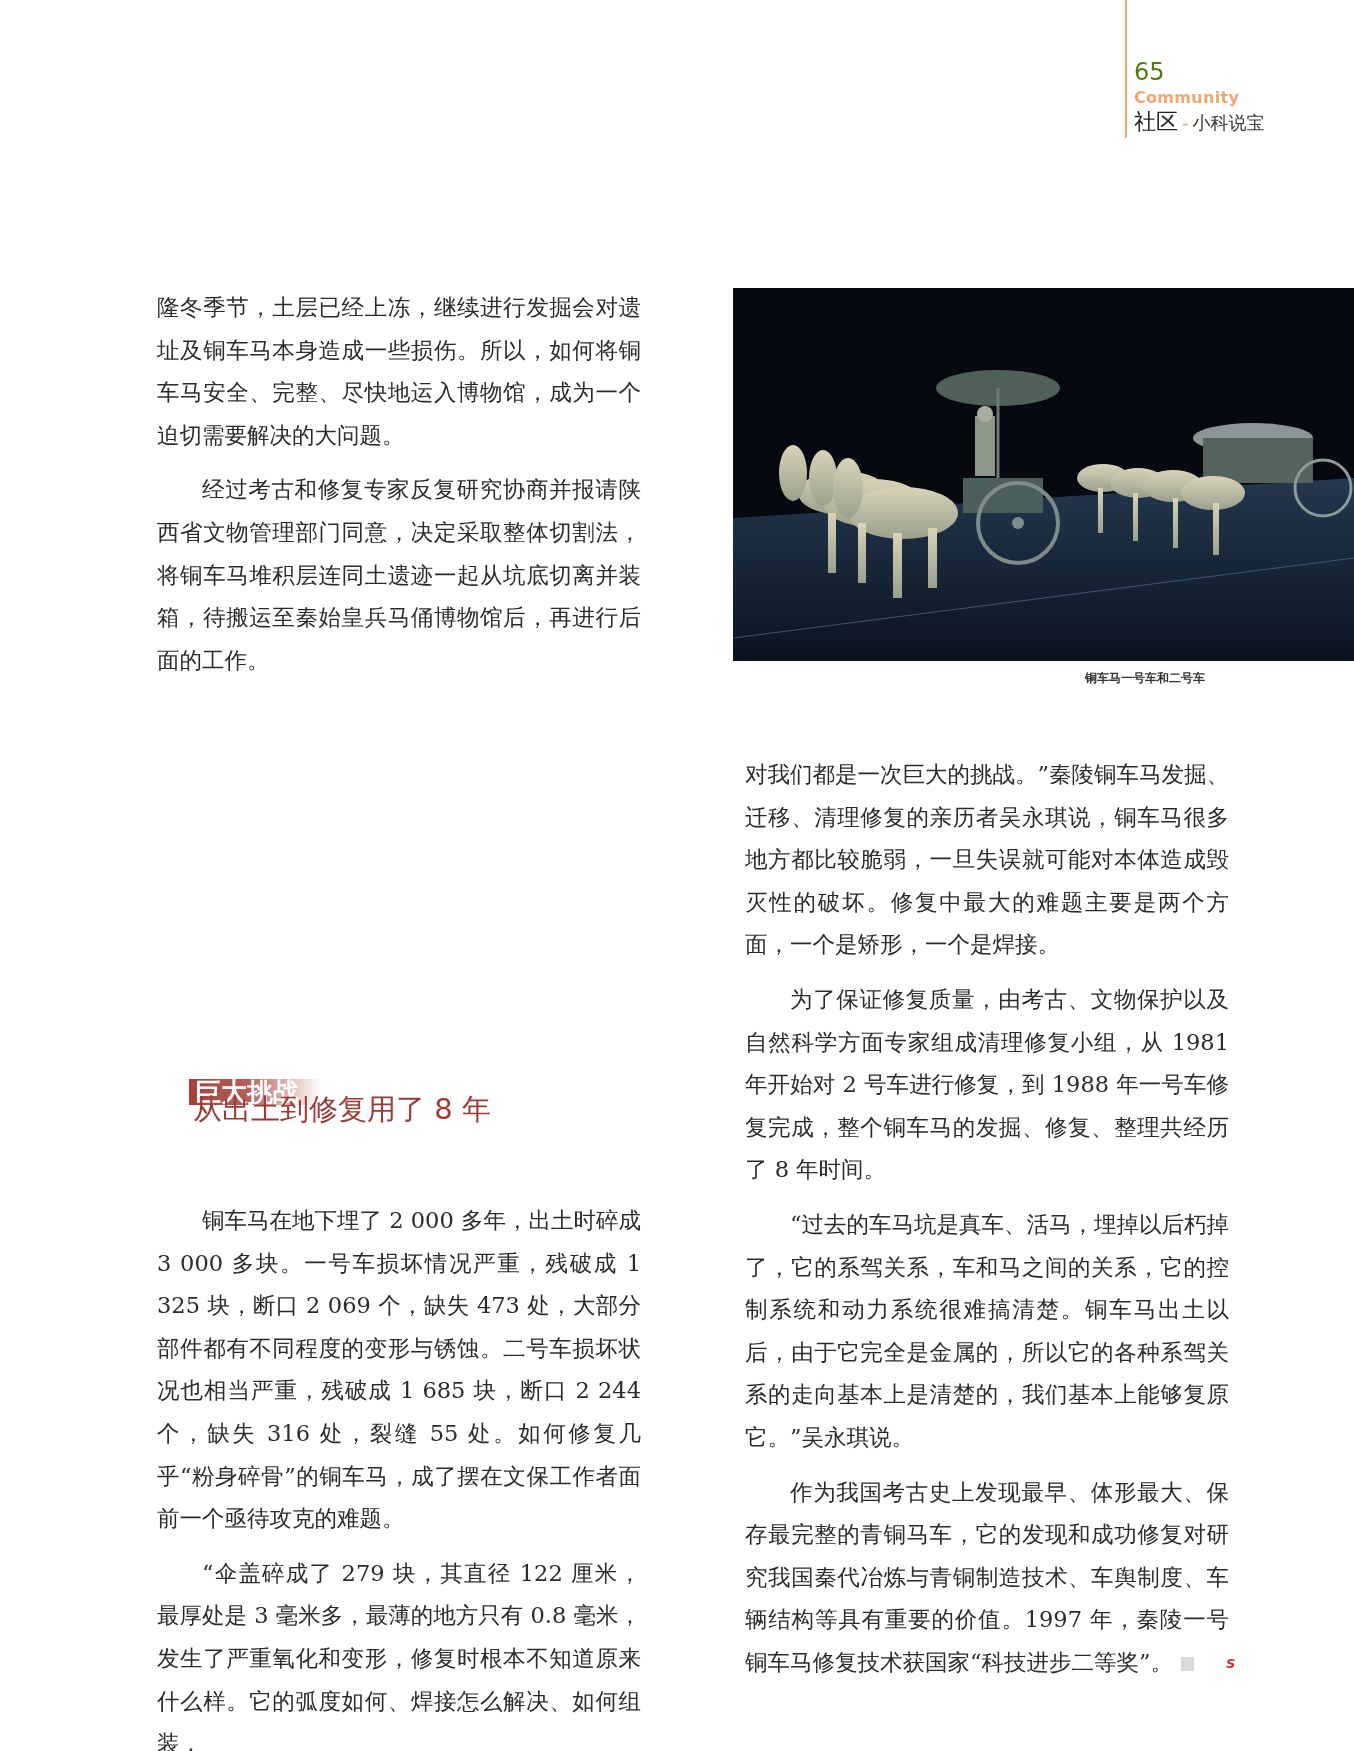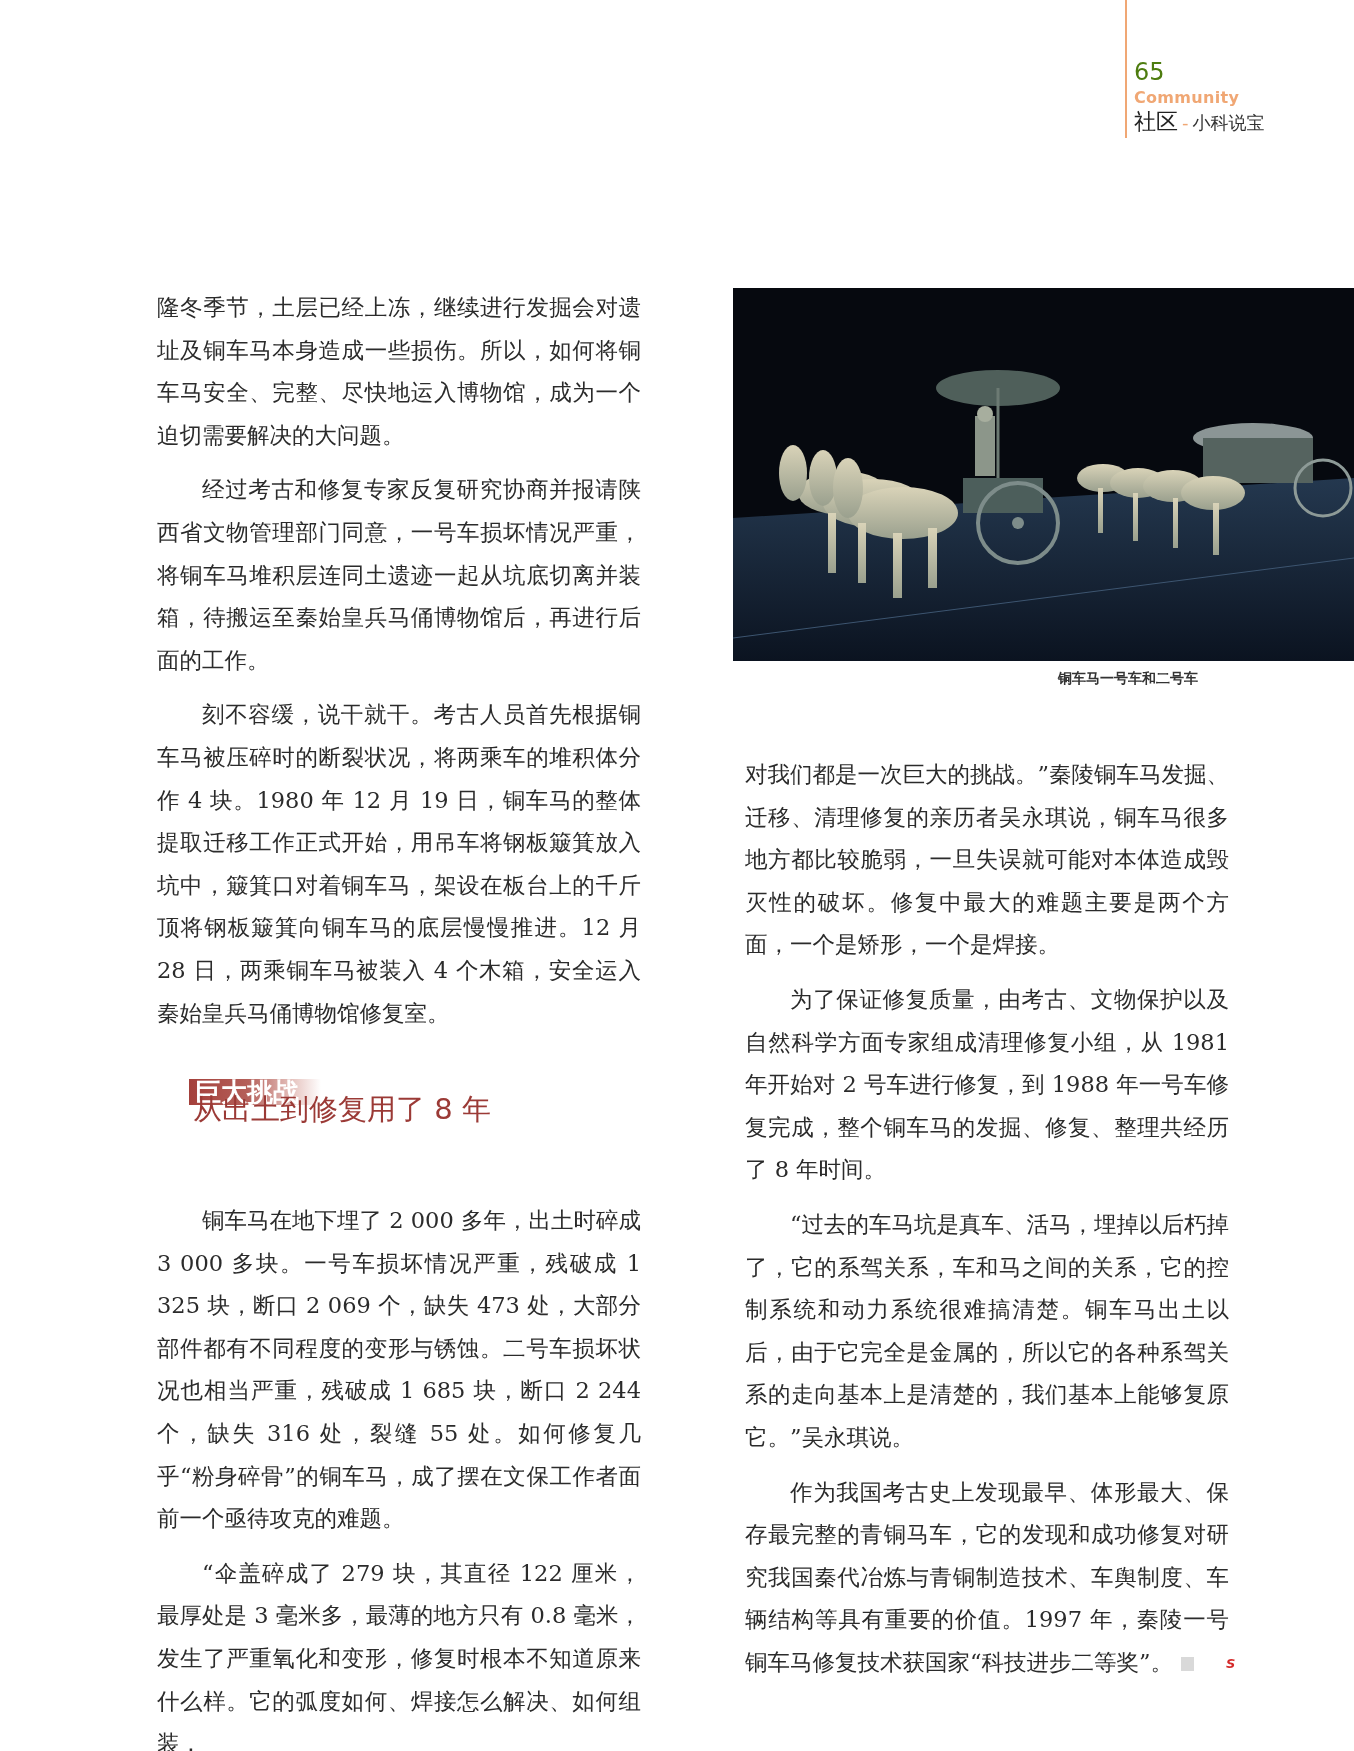--- a/index.html
+++ b/index.html
@@ -16,22 +16,22 @@
   .section-zh .sub { font-size:18px; color:#333; }
 
   .col { position:absolute; width:508px; font-size:22.5px; line-height:42.6px; text-align:justify; }
   .col-left { left:145px; }
   .col-right { left:733px; }
   .col p { margin:12px; }
   .col p.indent { text-indent:2em; }
 
   .photo { position:absolute; left:733px; top:288px; width:621px; height:373px; overflow:hidden;
            background: radial-gradient(ellipse at 50% 60%, #1a2535 0%, #0a0f18 55%, #05070b 100%); }
-  .caption { position:absolute; left:1058px; top:670px; font-family:"DejaVu Sans","Liberation Sans",sans-serif;
-             font-size:14px; color:#333; white-space:nowrap; font-weight:bold; }
+  .caption { position:absolute; left:1085px; top:670px; font-family:"DejaVu Sans","Liberation Sans",sans-serif;
+             font-size:12px; color:#333; white-space:nowrap; font-weight:bold; }
 
   .tag { position:absolute; left:189px; top:1047px; width:132px; height:26px;
          background:linear-gradient(90deg,#a4403b 0%, #b5605a 45%, #e8c8c4 80%, #ffffff 100%);
          color:#fff; font-family:"DejaVu Sans","Liberation Sans",sans-serif; font-weight:bold;
          font-size:26px; line-height:26px; padding-left:6px; box-sizing:border-box;margin-top:32px; }
   .heading { position:absolute; left:193px; top:1090px; font-family:"DejaVu Sans","Liberation Sans",sans-serif;
              font-size:29px; color:#9b3a36; line-height:38px; white-space:nowrap; }
   .end-mark { display:inline-block; width:13px; height:14px; background:#d9d9d9; color:#d42a2a;
               font-family:"DejaVu Sans","Liberation Sans",sans-serif; font-weight:bold; font-style:italic;
               font-size:13px; line-height:14px; text-align:center; vertical-align:middle; margin-left:8px; }
@@ -41,22 +41,21 @@
 
 <div class="header-rule"></div>
 <div class="page-num">65</div>
 <div class="section-en">Community</div>
 <div class="section-zh">
   <span>社区</span><span class="dash">-</span><span class="sub">小科说宝</span>
 </div>
 
 <div class="col col-left" style="top:274px;">
   <p>隆冬季节，土层已经上冻，继续进行发掘会对遗址及铜车马本身造成一些损伤。所以，如何将铜车马安全、完整、尽快地运入博物馆，成为一个迫切需要解决的大问题。</p>
-  <p class="indent">经过考古和修复专家反复研究协商并报请陕西省文物管理部门同意，一号车损坏情况严重，将铜车马堆积层连同土遗迹一起从坑底切离并装箱，待搬运至秦始皇兵马俑博物馆后，再进行后面的工作。</p>
-  <p class="indent">刻不容缓，说干就干。考古人员首先根据铜车马被压碎时的断裂状况，将两乘车的堆积体分作 4 块。1980 年 12 月 19 日，铜车马的整体提取迁移工作正式开始，用吊车将钢板簸箕放入坑中，簸箕口对着铜车马，架设在板台上的千斤顶将钢板簸箕向铜车马的底层慢慢推进。12 月 28 日，两乘铜车马被装入 4 个木箱，安全运入秦始皇兵马俑博物馆修复室。</p>
+  <p class="indent">经过考古和修复专家反复研究协商并报请陕西省文物管理部门同意，决定采取整体切割法，将铜车马堆积层连同土遗迹一起从坑底切离并装箱，待搬运至秦始皇兵马俑博物馆后，再进行后面的工作。</p>
 </div>
 
 <div class="tag">巨大挑战</div>
 <div class="heading">从出土到修复用了 8 年</div>
 
 <div class="col col-left" style="top:1187px;">
   <p class="indent">铜车马在地下埋了 2 000 多年，出土时碎成 3 000 多块。一号车损坏情况严重，残破成 1 325 块，断口 2 069 个，缺失 473 处，大部分部件都有不同程度的变形与锈蚀。二号车损坏状况也相当严重，残破成 1 685 块，断口 2 244 个，缺失 316 处，裂缝 55 处。如何修复几乎“粉身碎骨”的铜车马，成了摆在文保工作者面前一个亟待攻克的难题。</p>
   <p class="indent">“伞盖碎成了 279 块，其直径 122 厘米，最厚处是 3 毫米多，最薄的地方只有 0.8 毫米，发生了严重氧化和变形，修复时根本不知道原来什么样。它的弧度如何、焊接怎么解决、如何组装，</p>
 </div>
 

